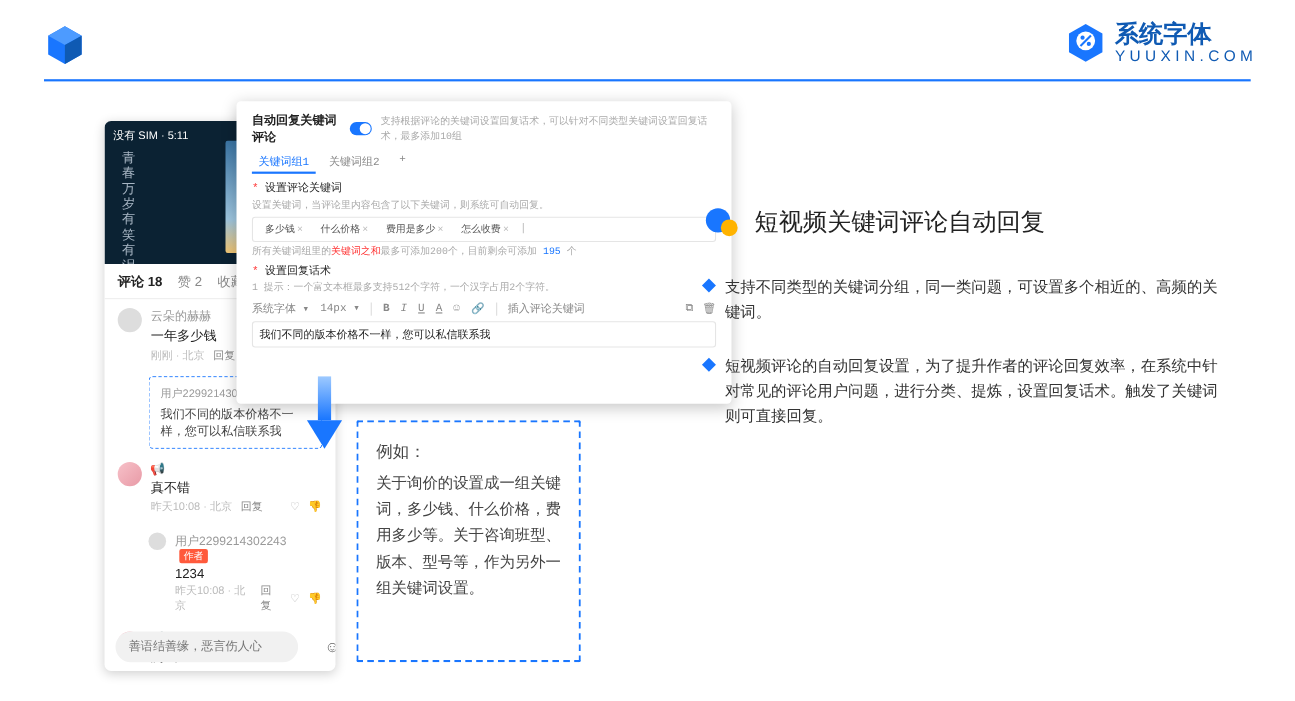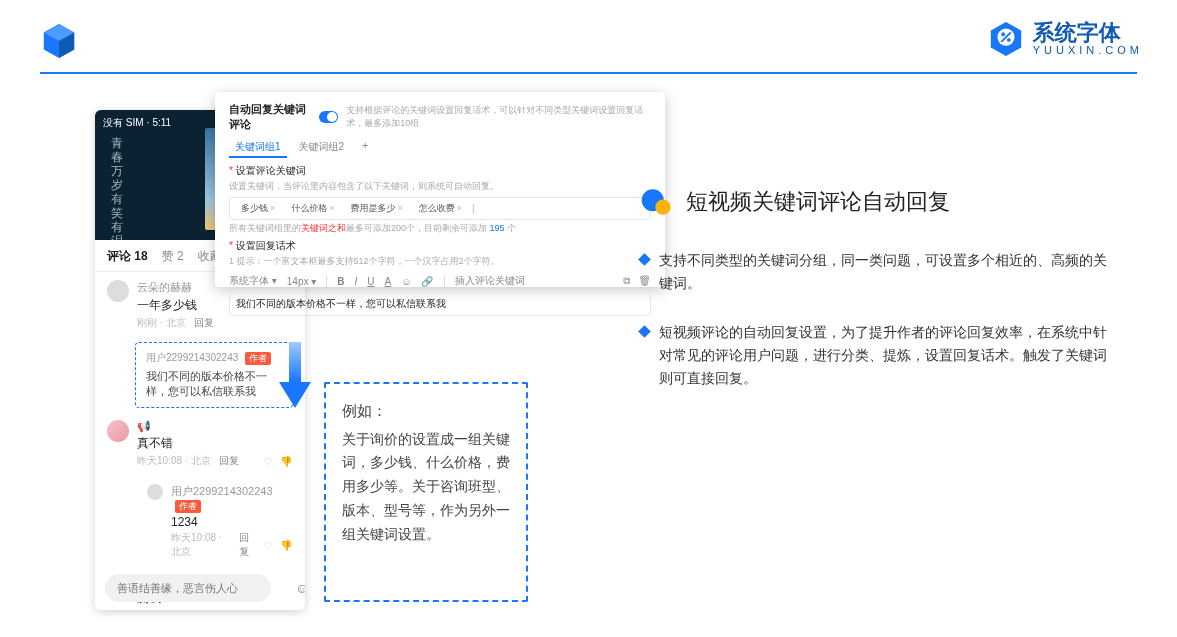--- a/index.html
+++ b/index.html
@@ -13,21 +13,21 @@
     display: flex; align-items: center; padding: 22px 40px 0 40px;
   }
   .cube-icon { width: 38px; height: 38px; margin-right: 16px; }
   .page-title { font-size: 30px; font-weight: 500; color: #333; letter-spacing: 2px; }
   .brand {
     position: absolute; right: 34px; top: 20px; display: flex; align-items: center;
   }
   .brand-logo { width: 38px; height: 38px; margin-right: 8px; }
   .brand-text { display: flex; flex-direction: column; }
   .brand-name { font-size: 22px; font-weight: 600; color: #0f5ab3; line-height: 1; }
-  .brand-sub  { font-size: 11px; letter-spacing: 4px; color: #0f5ab3; }
+  .brand-sub  { font-size: 14px; letter-spacing: 4px; color: #0f5ab3; }
   .hr {
     position: absolute; left: 40px; right: 40px; top: 72px; height: 2px;
     background: #1976ff;
   }
   
   .stage {
     position: absolute; left: 40px; top: 92px; right: 40px; bottom: 20px;
   }
   
   .phone {
@@ -81,24 +81,24 @@
     position: absolute; bottom: 8px; left: 10px; right: 10px;
     display: flex; align-items: center; gap: 24px;
   }
   .input-bar input {
     flex: 1; height: 28px; border-radius: 14px; border: none; background: #f1f1f1;
     padding: 0 12px; font-size: 11px; color: #888;
   }
   .ib-icon { font-size: 14px; color: #666; }
   
   .popup {
-    position: absolute; left: 175px; top: 0px; width: 450px; height: 195px;
+    position: absolute; left: 175px; top: 0px; width: 450px; height: 275px;
     background: #fff; border-radius: 4px;
     box-shadow: 0 3px 14px rgba(0,0,0,.22);
-    font-size: 10px; color: #666; padding: 10px 14px;
+    font-size: 10px; color: #666; padding: 10px 14px; font-family: Liberation Mono, monospace;
   }
   .popup-row1 { display: flex; align-items: center; gap: 8px; margin-bottom: 6px; }
   .popup-row1 .lbl { font-size: 11px; font-weight: 600; color: #222; }
   .switch {
     width: 24px; height: 12px; border-radius: 6px; background: #1976ff; position: relative;
   }
   .switch::after {
     content: ""; position: absolute; right: 1px; top: 1px; width: 10px; height: 10px;
     border-radius: 50%; background: #fff;
   }
@@ -225,21 +225,21 @@
         <div class="c-text">真不错</div>
         <div class="c-meta">
           <span>昨天10:08 · 北京</span>
           <span class="reply">回复</span>
           <span class="heart">♡</span>
           <span>👎</span>
         </div>
       </div>
     </div>
 
-    <div class="comment" style="padding-left:52px">
+    <div class="comment" style="padding-left:40px">
       <div class="avatar" style="width:16px;height:16px"></div>
       <div class="c-body">
         <div class="c-name">
           <span>用户2299214302243</span>
           <span class="author-tag">作者</span>
         </div>
         <div class="c-text">1234</div>
         <div class="c-meta">
           <span>昨天10:08 · 北京</span>
           <span class="reply">回复</span>

